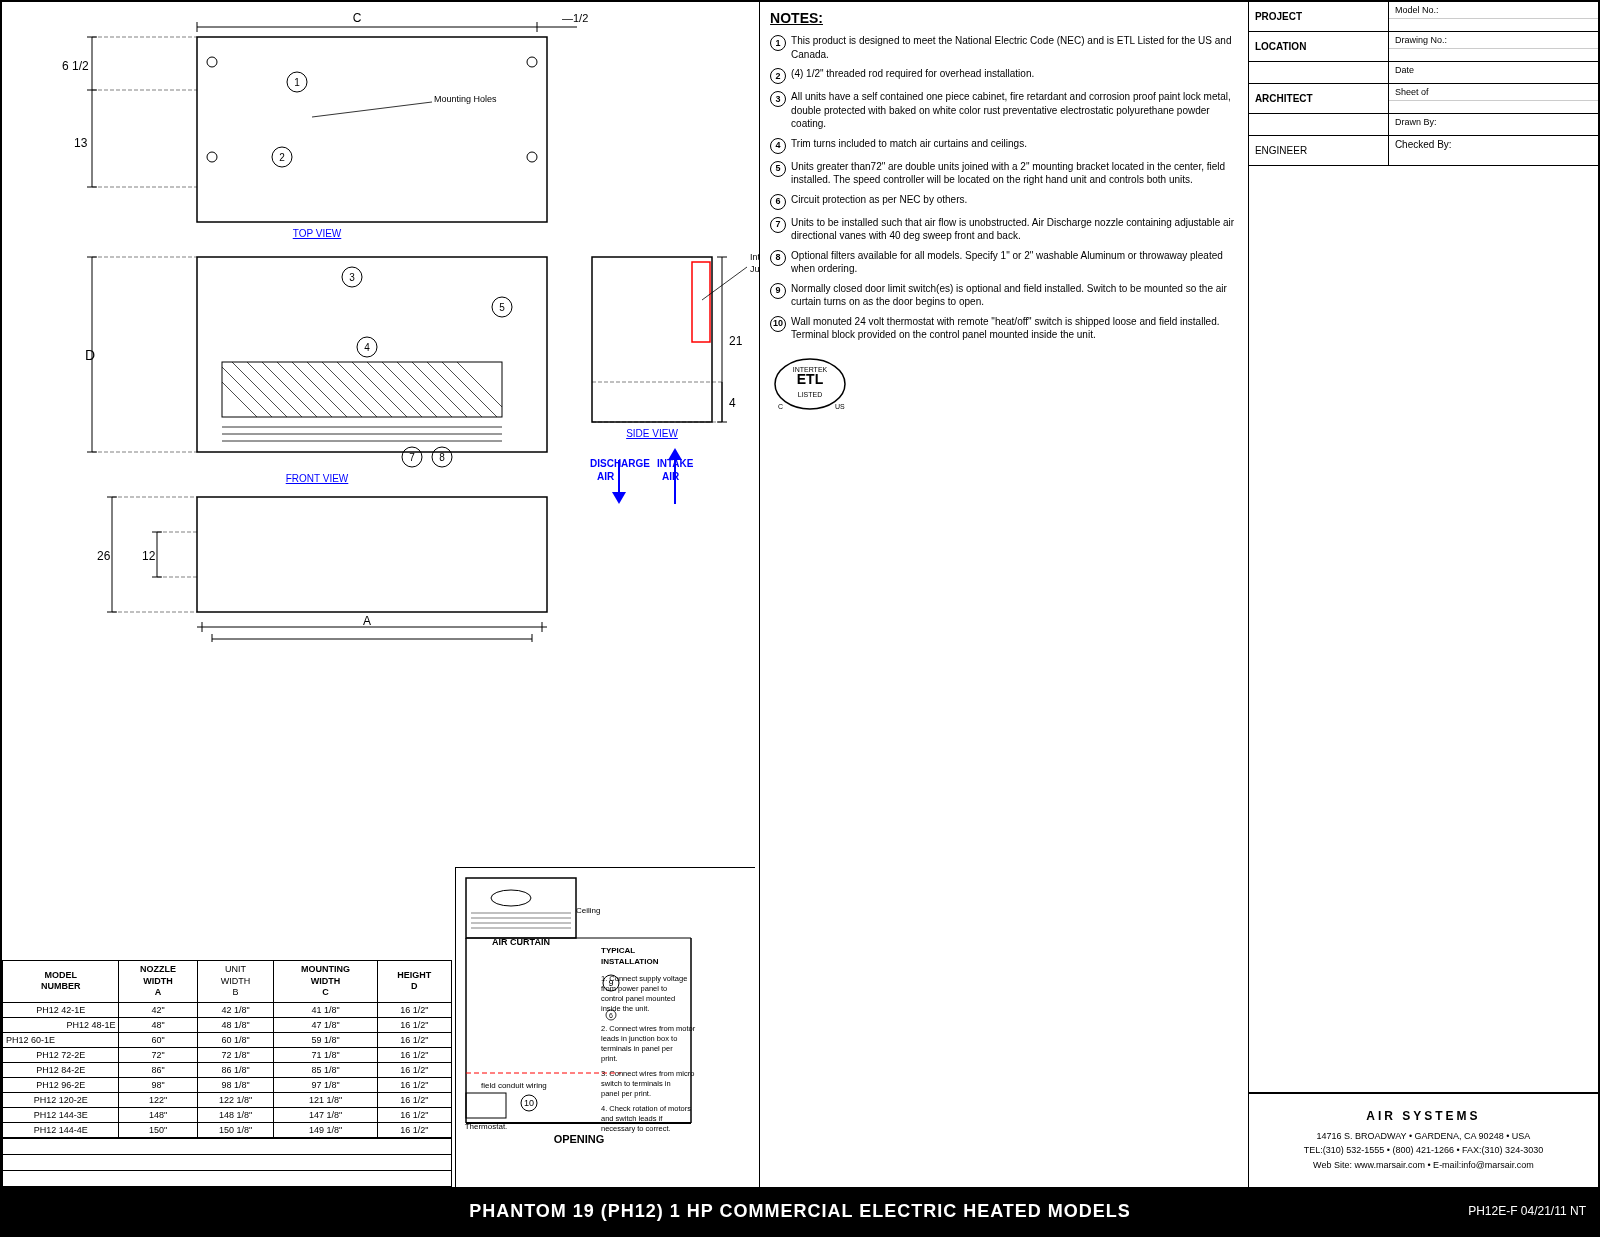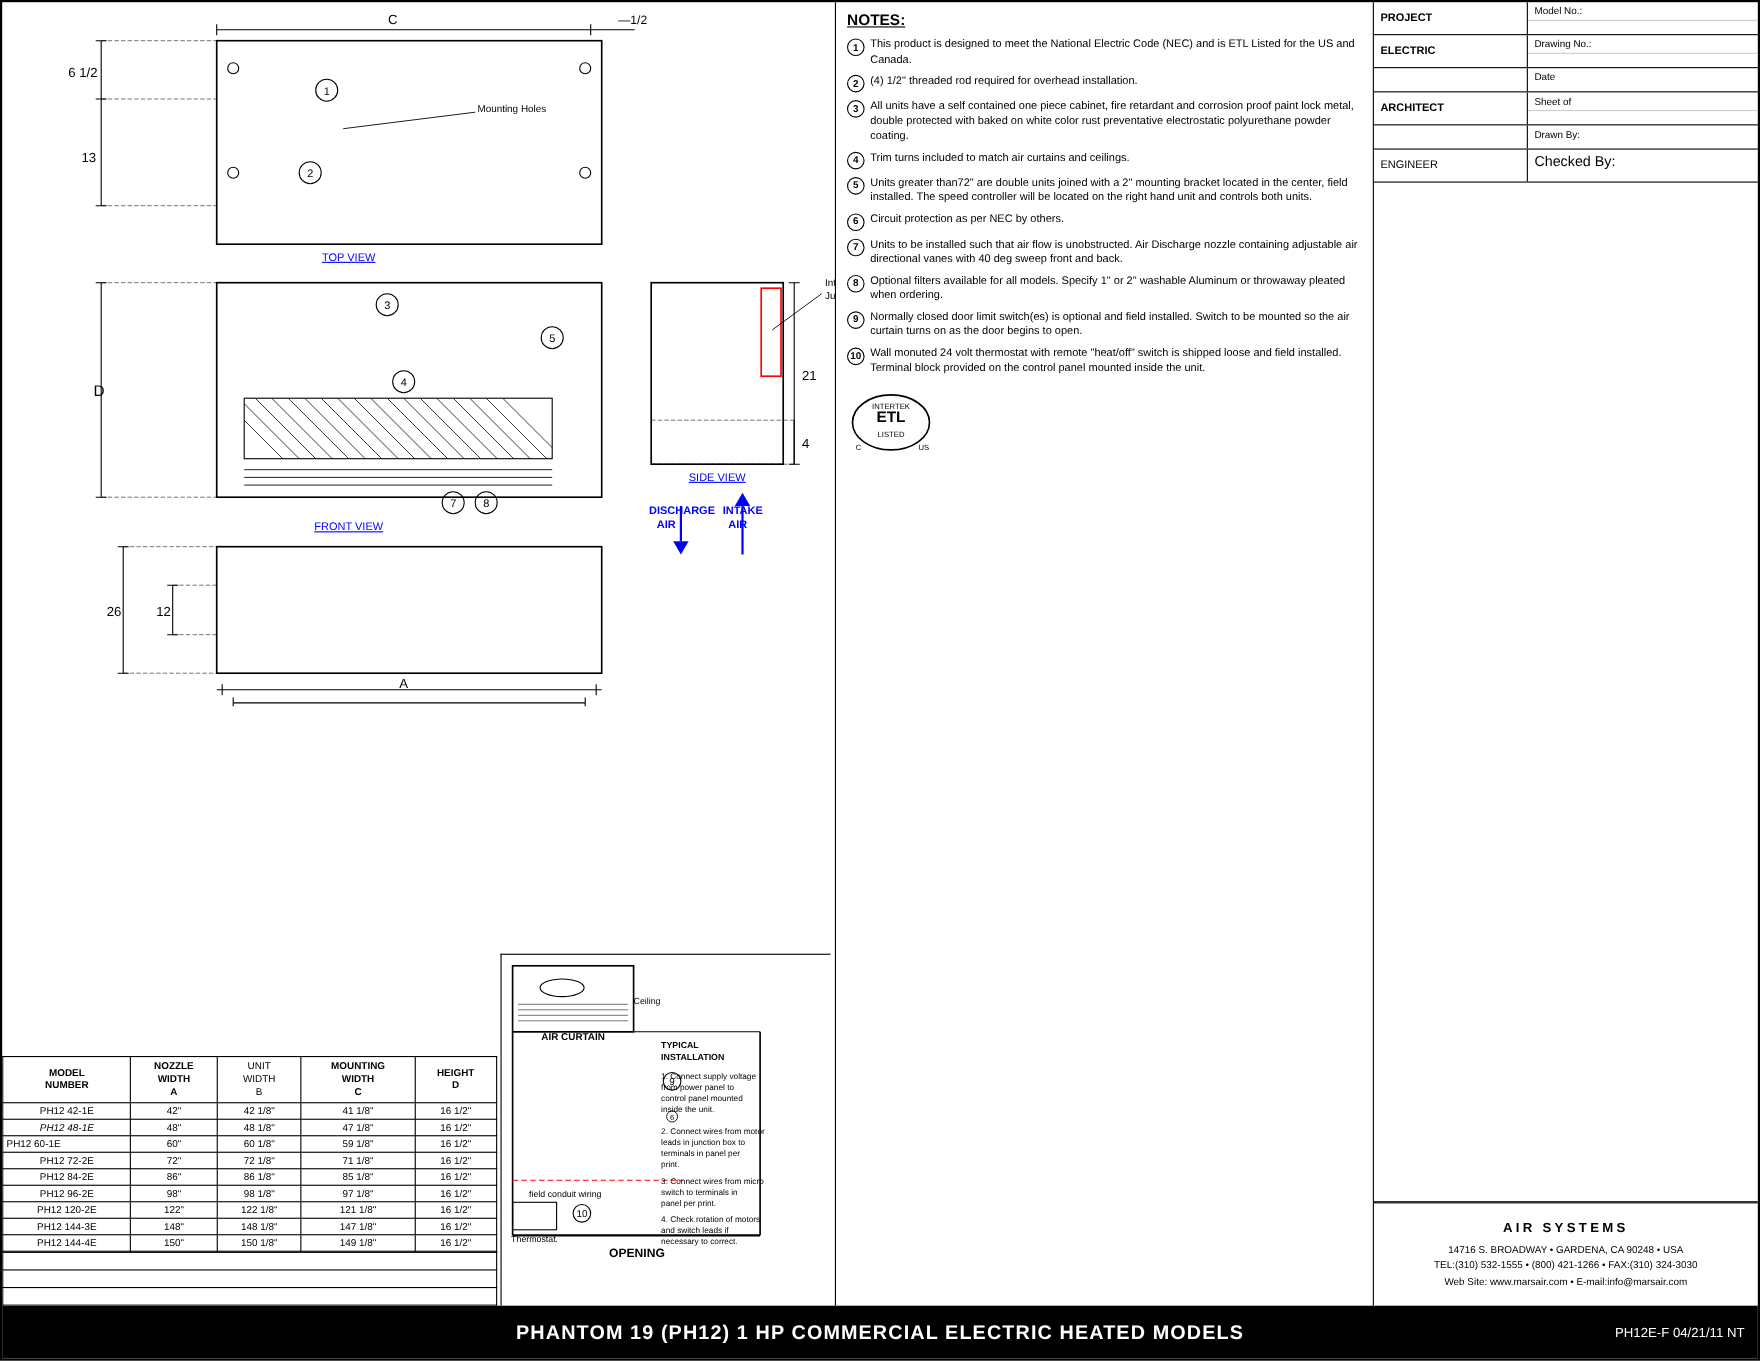--- a/index.html
+++ b/index.html
@@ -205,21 +205,21 @@
           </thead>
           <tbody id="spec-table-body">
           <tr>
                 <td style="border: 1px solid rgb(0, 0, 0); padding: 2px 3px; text-align: center; font-family: Arial;">PH12  42-1E</td>
                 <td style="border: 1px solid rgb(0, 0, 0); padding: 2px 3px; text-align: center; font-family: Arial;">42"</td>
                 <td style="border: 1px solid rgb(0, 0, 0); padding: 2px 3px; text-align: center; font-family: Arial;">42 1/8"</td>
                 <td style="border: 1px solid rgb(0, 0, 0); padding: 2px 3px; text-align: center; font-family: Arial;">41 1/8"</td>
                 <td style="border: 1px solid rgb(0, 0, 0); padding: 2px 3px; text-align: center; font-family: Arial;">16 1/2"</td>
               </tr>
               <tr>
-                <td style="border: 1px solid rgb(0, 0, 0); padding: 2px 3px; text-align: center; font-family: Arial; font-style: italic;">PH12  48-1E</td>
+                <td style="border: 1px solid rgb(0, 0, 0); padding: 2px 3px; text-align: right; font-family: Arial;">PH12  48-1E</td>
                 <td style="border: 1px solid rgb(0, 0, 0); padding: 2px 3px; text-align: center; font-family: Arial;">48"</td>
                 <td style="border: 1px solid rgb(0, 0, 0); padding: 2px 3px; text-align: center; font-family: Arial;">48 1/8"</td>
                 <td style="border: 1px solid rgb(0, 0, 0); padding: 2px 3px; text-align: center; font-family: Arial;">47 1/8"</td>
                 <td style="border: 1px solid rgb(0, 0, 0); padding: 2px 3px; text-align: center; font-family: Arial;">16 1/2"</td>
               </tr>
               <tr>
                 <td style="border: 1px solid rgb(0, 0, 0); padding: 2px 3px; text-align: left; font-family: Arial;">PH12  60-1E</td>
                 <td style="border: 1px solid rgb(0, 0, 0); padding: 2px 3px; text-align: center; font-family: Arial;">60"</td>
                 <td style="border: 1px solid rgb(0, 0, 0); padding: 2px 3px; text-align: center; font-family: Arial;">60 1/8"</td>
                 <td style="border: 1px solid rgb(0, 0, 0); padding: 2px 3px; text-align: center; font-family: Arial;">59 1/8"</td>
@@ -409,21 +409,21 @@
       <div style="flex:1; border-bottom:1px solid #000;">
 
         <div style="display:flex; border-bottom:1px solid #000; min-height:30px;">
           <div style="width:140px; padding:4px 6px; font-size:10px; font-weight:bold; border-right:1px solid #000; display:flex; align-items:center;">PROJECT</div>
           <div style="flex:1; display:flex; flex-direction:column;">
             <div style="padding:3px 6px; font-size:9px; border-bottom:1px solid #ccc;">Model No.:</div>
           </div>
         </div>
 
         <div style="display:flex; border-bottom:1px solid #000; min-height:30px;">
-          <div style="width:140px; padding:4px 6px; font-size:10px; font-weight:bold; border-right:1px solid #000; display:flex; align-items:center;">ELECTRIC</div>
+          <div style="width:140px; padding:4px 6px; font-size:10px; font-weight:bold; border-right:1px solid #000; display:flex; align-items:center;">LOCATION</div>
           <div style="flex:1; display:flex; flex-direction:column;">
             <div style="padding:3px 6px; font-size:9px; border-bottom:1px solid #ccc;">Drawing No.:</div>
           </div>
         </div>
 
         <div style="display:flex; border-bottom:1px solid #000; min-height:22px;">
           <div style="width:140px; border-right:1px solid #000;"></div>
           <div style="flex:1; padding:3px 6px; font-size:9px;">Date</div>
         </div>
 
@@ -435,21 +435,21 @@
         </div>
 
         <div style="display:flex; border-bottom:1px solid #000; min-height:22px;">
           <div style="width:140px; border-right:1px solid #000;"></div>
           <div style="flex:1; padding:3px 6px; font-size:9px;">Drawn By:</div>
         </div>
 
         <div style="display:flex; border-bottom:1px solid #000; min-height:30px;">
           <div style="width:140px; padding:4px 6px; font-size:10px; font-weight:normal; border-right:1px solid #000; display:flex; align-items:center;">ENGINEER</div>
           <div style="flex:1; display:flex; flex-direction:column;">
-            <div style="padding:3px 6px; font-size:13px;">Checked By:</div>
+            <div style="padding:3px 6px; font-size:10px;">Checked By:</div>
           </div>
         </div>
       </div>
 
       <div style="padding:15px 10px; text-align:center; border-top:1px solid #000;">
 
         <div style="font-size:12px; font-weight:bold; letter-spacing:3px; margin-bottom:6px;">AIR SYSTEMS</div>
         <div style="font-size:9px; line-height:1.6; white-space:pre-line;">14716 S. BROADWAY • GARDENA, CA 90248 • USA
 TEL:(310) 532-1555 • (800) 421-1266 • FAX:(310) 324-3030
 Web Site: www.marsair.com • E-mail:info@marsair.com</div>

